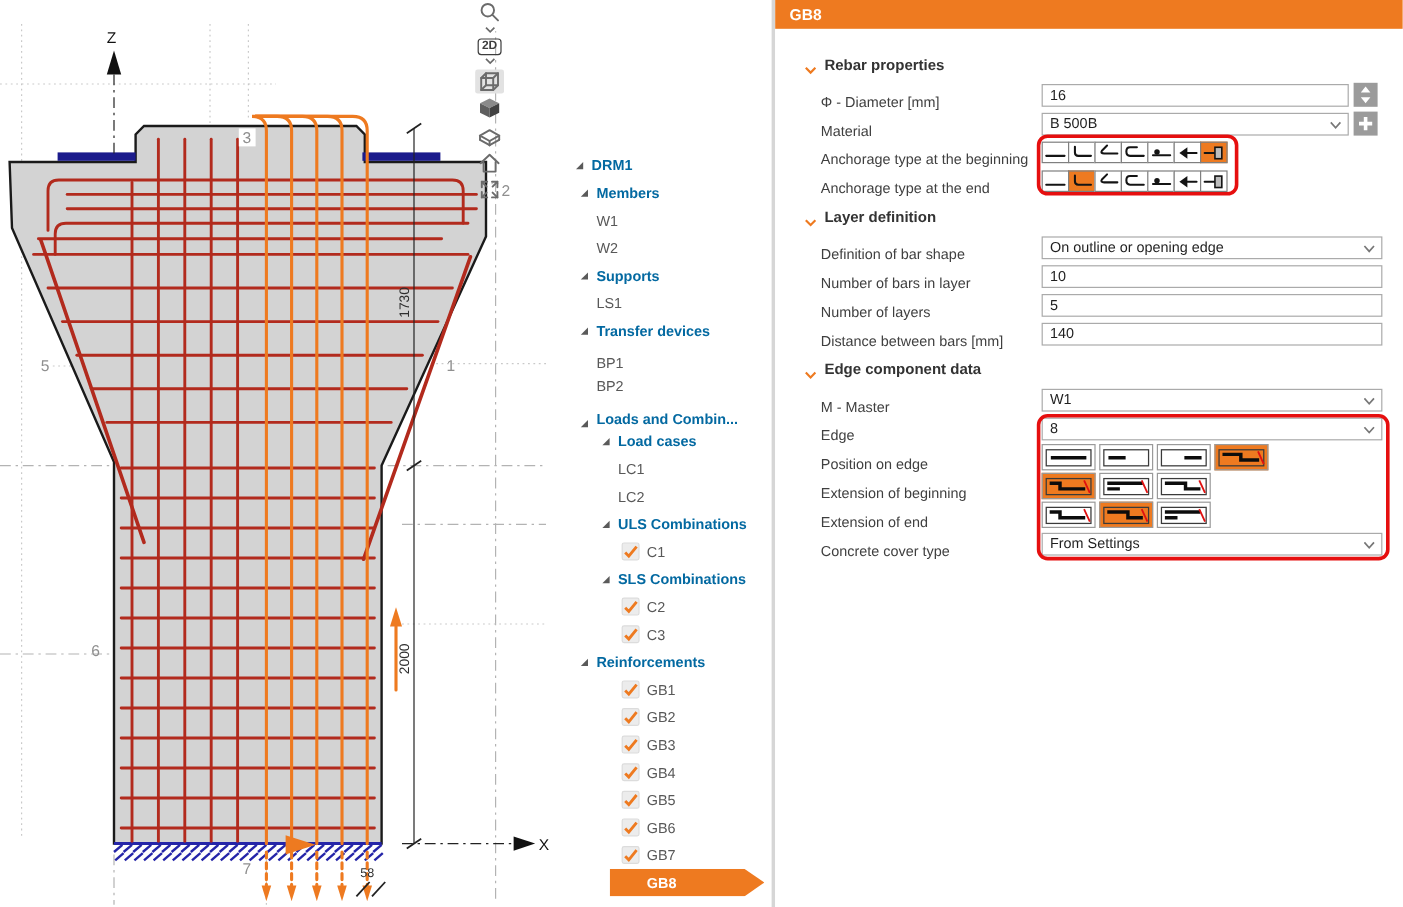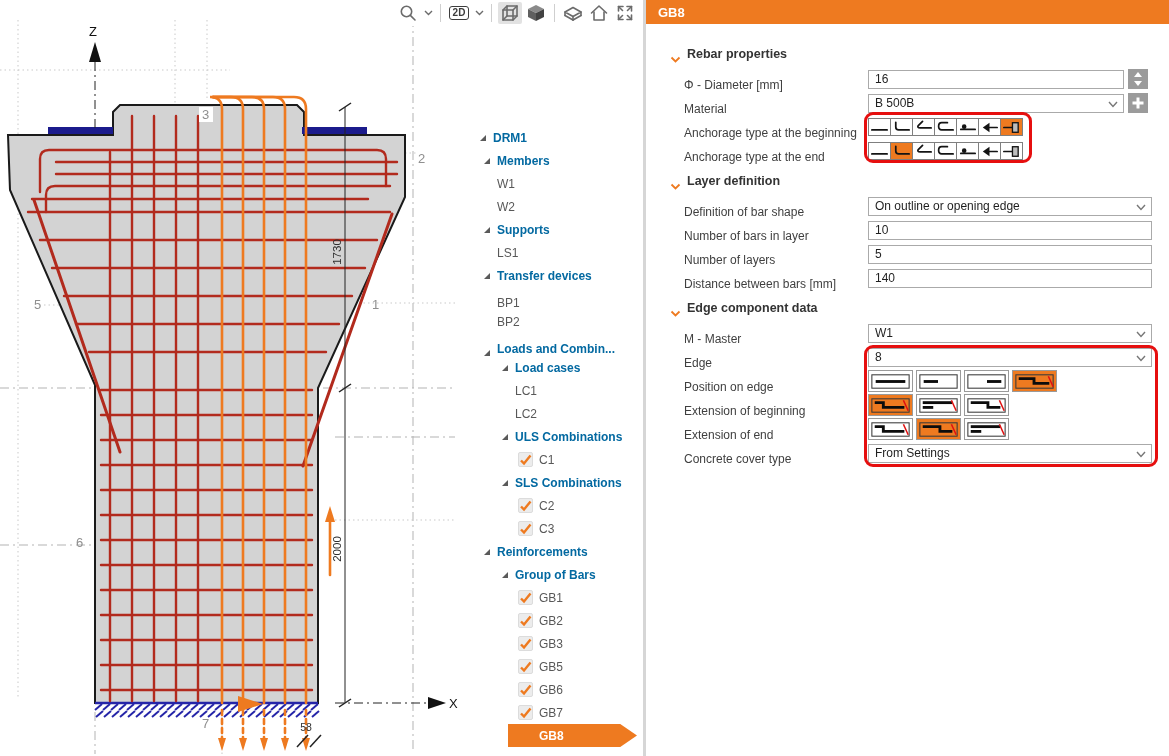--- a/index.html
+++ b/index.html
@@ -5,21 +5,21 @@
   * { margin:0; padding:0; box-sizing:border-box; }
   html,body { width:1169px; height:756px; overflow:hidden; background:#fff;
     font-family:"Liberation Sans","DejaVu Sans",sans-serif; }
   #app { position:relative; width:1169px; height:756px; background:#fff; }
 
   
   #canvas-wrap { position:absolute; left:0; top:0; width:643px; height:756px; background:#fff; }
   #canvas-svg { position:absolute; left:0; top:0; }
 
   
-  #toolbar { position:absolute; left:396px; top:0; height:26px; display:flex; align-items:center; gap:2px; background:#fff; }
+  #toolbar { position:absolute; left:396px; top:0; height:26px; display:flex; align-items:center; gap:2px; background:#fff;flex-direction:column; }
   .tb-btn { width:24px; height:22px; display:flex; align-items:center; justify-content:center; border-radius:2px; }
   .tb-btn.active { background:#e2e2e2; }
   .tb-sep { width:1px; height:18px; background:#cfcfcf; margin:0 4px; }
   .tb-chev { width:12px; height:22px; display:flex; align-items:center; justify-content:center; }
   #view2d { border:1.6px solid #3d3d3d; border-radius:3px; font-size:10px; font-weight:bold; color:#3d3d3d;
     padding:1px 3px; line-height:1; }
 
   
   #tree { position:absolute; left:458px; top:126px; width:184px; }
   .trow { position:relative; display:flex; align-items:center; height:23px; font-size:12px; color:#585858; white-space:nowrap; }
@@ -380,24 +380,20 @@
             <svg width="13" height="12" viewBox="0 0 13 12">
               <polyline points="2,6.5 5,9.5 11.5,1.5" fill="none" stroke="#ee7a20" stroke-width="2.4"></polyline>
             </svg>
           </span>
           <span class="tlabel">C3</span>
         </div>
         <div class="trow bold" style="padding-left: 26px;">
           <span class="texp"></span>
           <span class="tlabel">Reinforcements</span>
         </div>
-        <div class="trow bold" style="padding-left: 44px;">
-          <span class="texp"></span>
-          <span class="tlabel">Group of Bars</span>
-        </div>
         <div class="trow" style="padding-left: 60px;">
           <span class="tchk">
             <svg width="13" height="12" viewBox="0 0 13 12">
               <polyline points="2,6.5 5,9.5 11.5,1.5" fill="none" stroke="#ee7a20" stroke-width="2.4"></polyline>
             </svg>
           </span>
           <span class="tlabel">GB1</span>
         </div>
         <div class="trow" style="padding-left: 60px;">
           <span class="tchk">
@@ -407,20 +403,28 @@
           </span>
           <span class="tlabel">GB2</span>
         </div>
         <div class="trow" style="padding-left: 60px;">
           <span class="tchk">
             <svg width="13" height="12" viewBox="0 0 13 12">
               <polyline points="2,6.5 5,9.5 11.5,1.5" fill="none" stroke="#ee7a20" stroke-width="2.4"></polyline>
             </svg>
           </span>
           <span class="tlabel">GB3</span>
+        </div>
+        <div class="trow" style="padding-left: 60px;">
+          <span class="tchk">
+            <svg width="13" height="12" viewBox="0 0 13 12">
+              <polyline points="2,6.5 5,9.5 11.5,1.5" fill="none" stroke="#ee7a20" stroke-width="2.4"></polyline>
+            </svg>
+          </span>
+          <span class="tlabel">GB4</span>
         </div>
         <div class="trow" style="padding-left: 60px;">
           <span class="tchk">
             <svg width="13" height="12" viewBox="0 0 13 12">
               <polyline points="2,6.5 5,9.5 11.5,1.5" fill="none" stroke="#ee7a20" stroke-width="2.4"></polyline>
             </svg>
           </span>
           <span class="tlabel">GB5</span>
         </div>
         <div class="trow" style="padding-left: 60px;">

